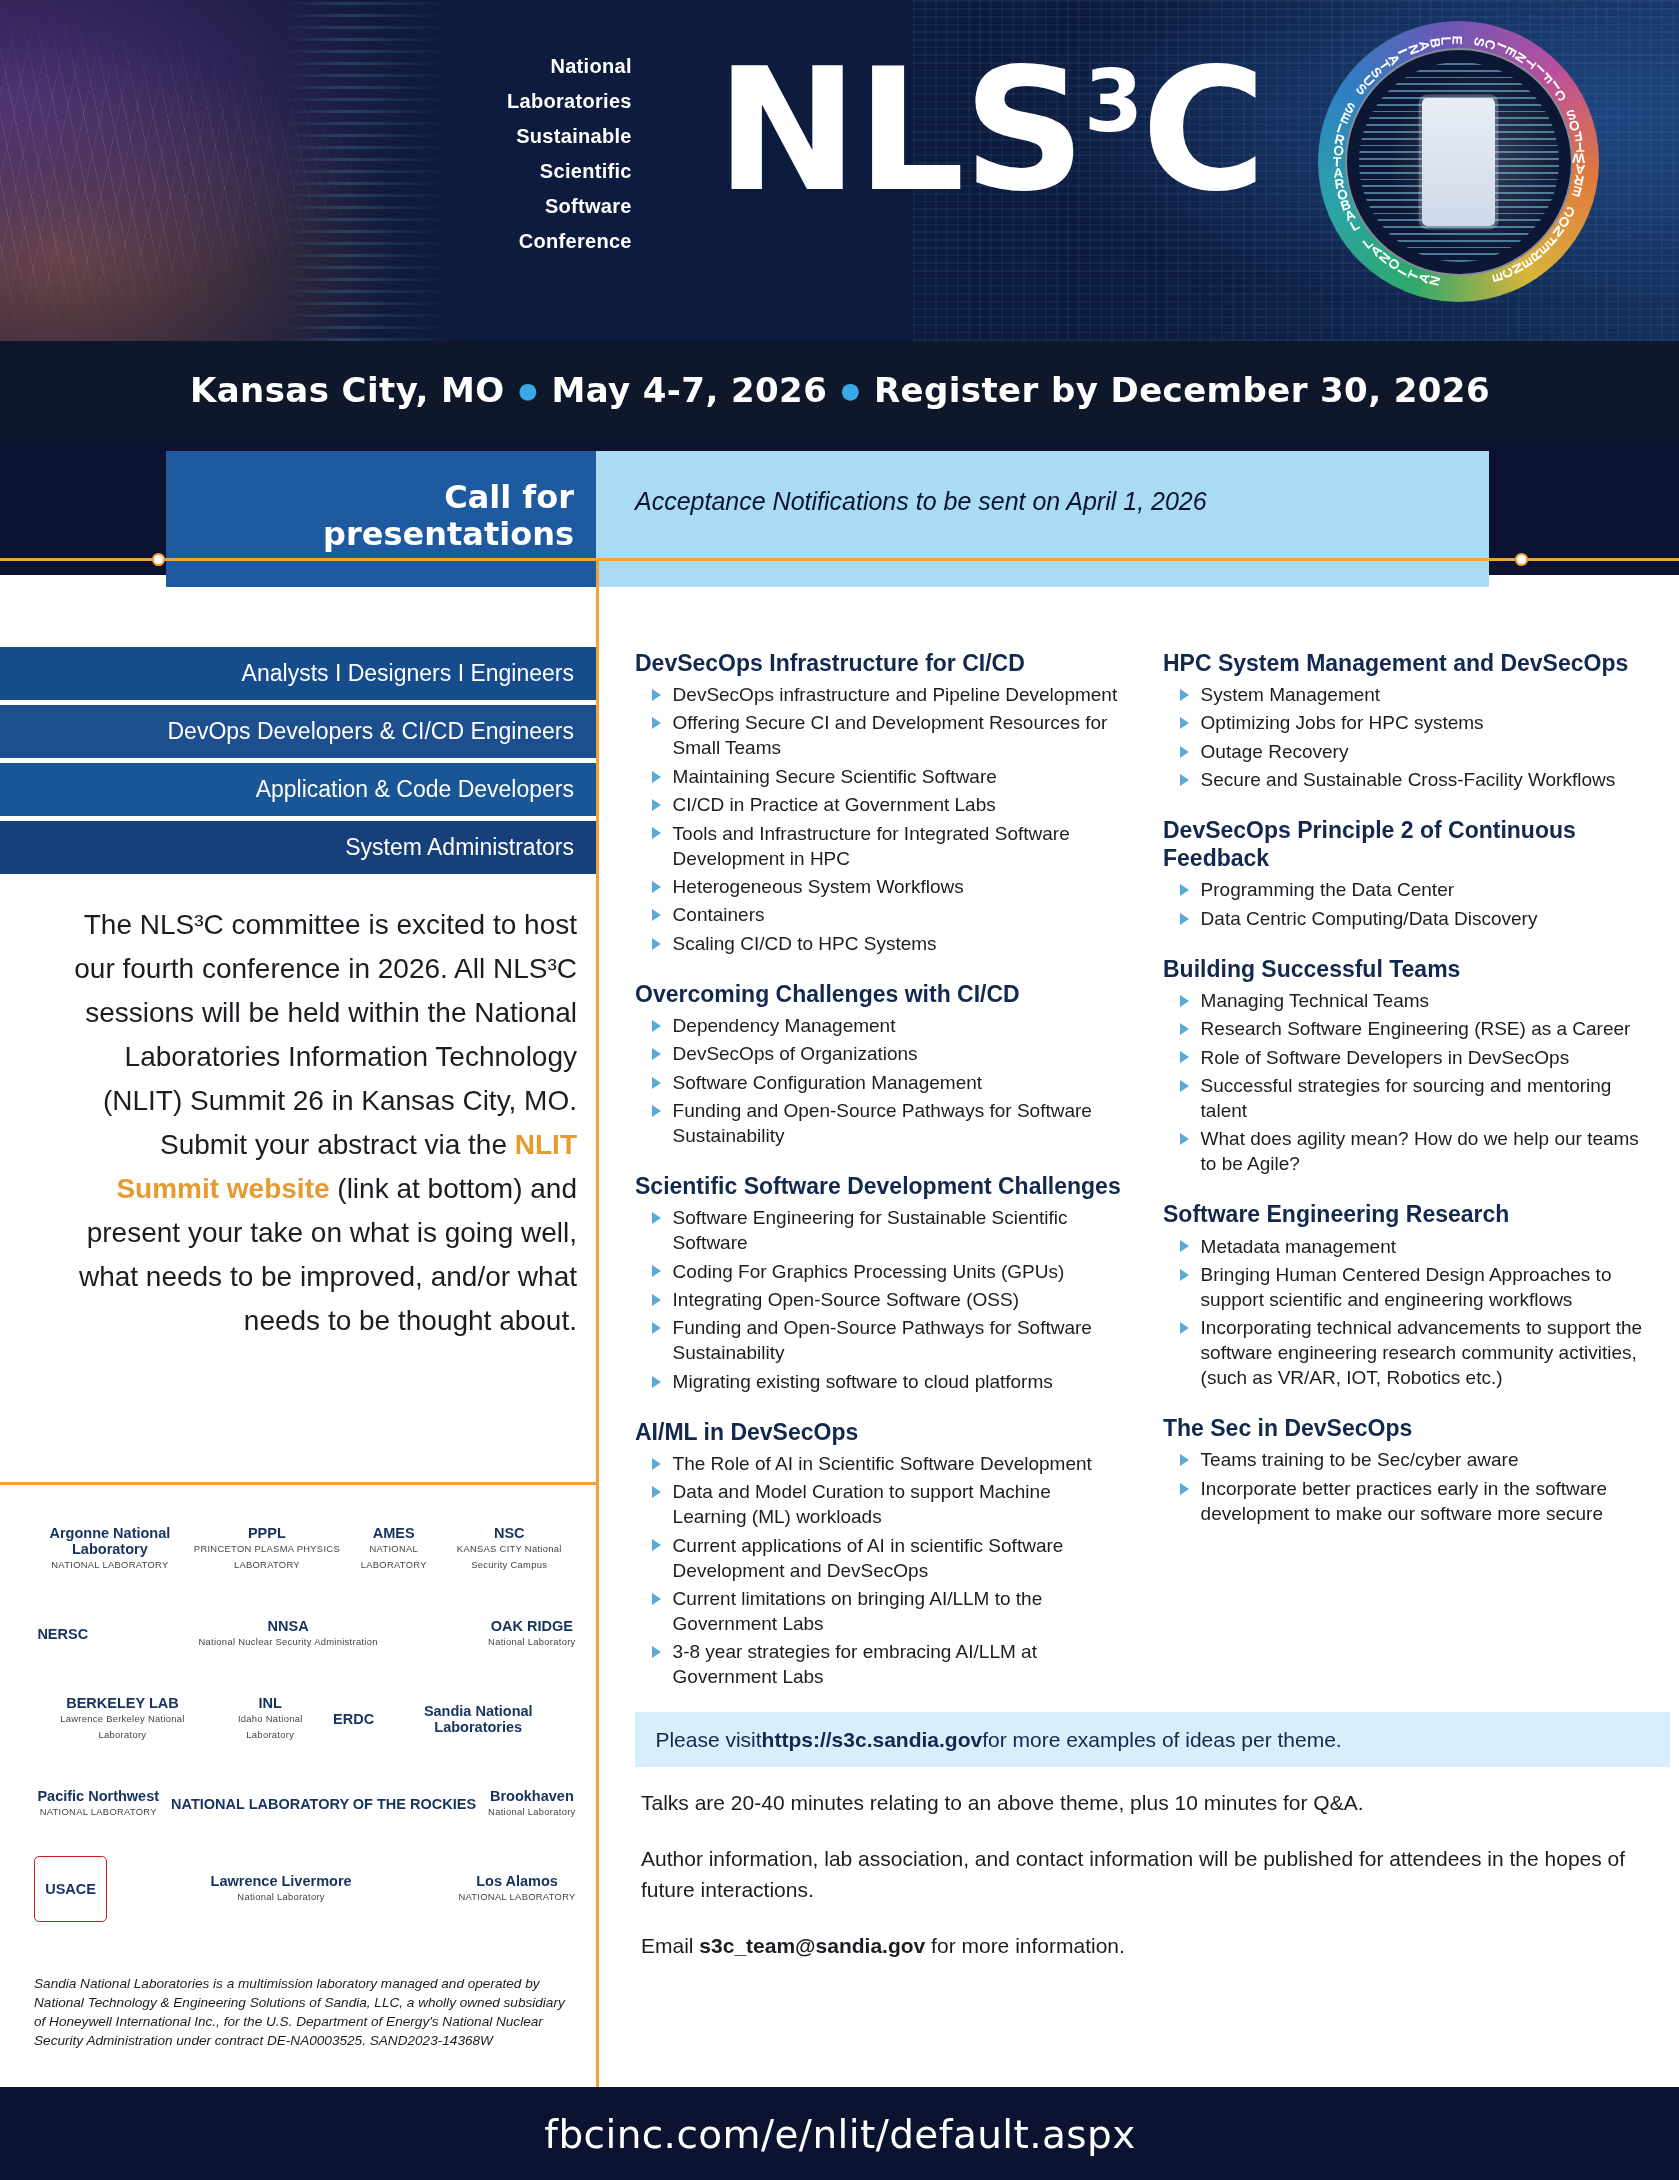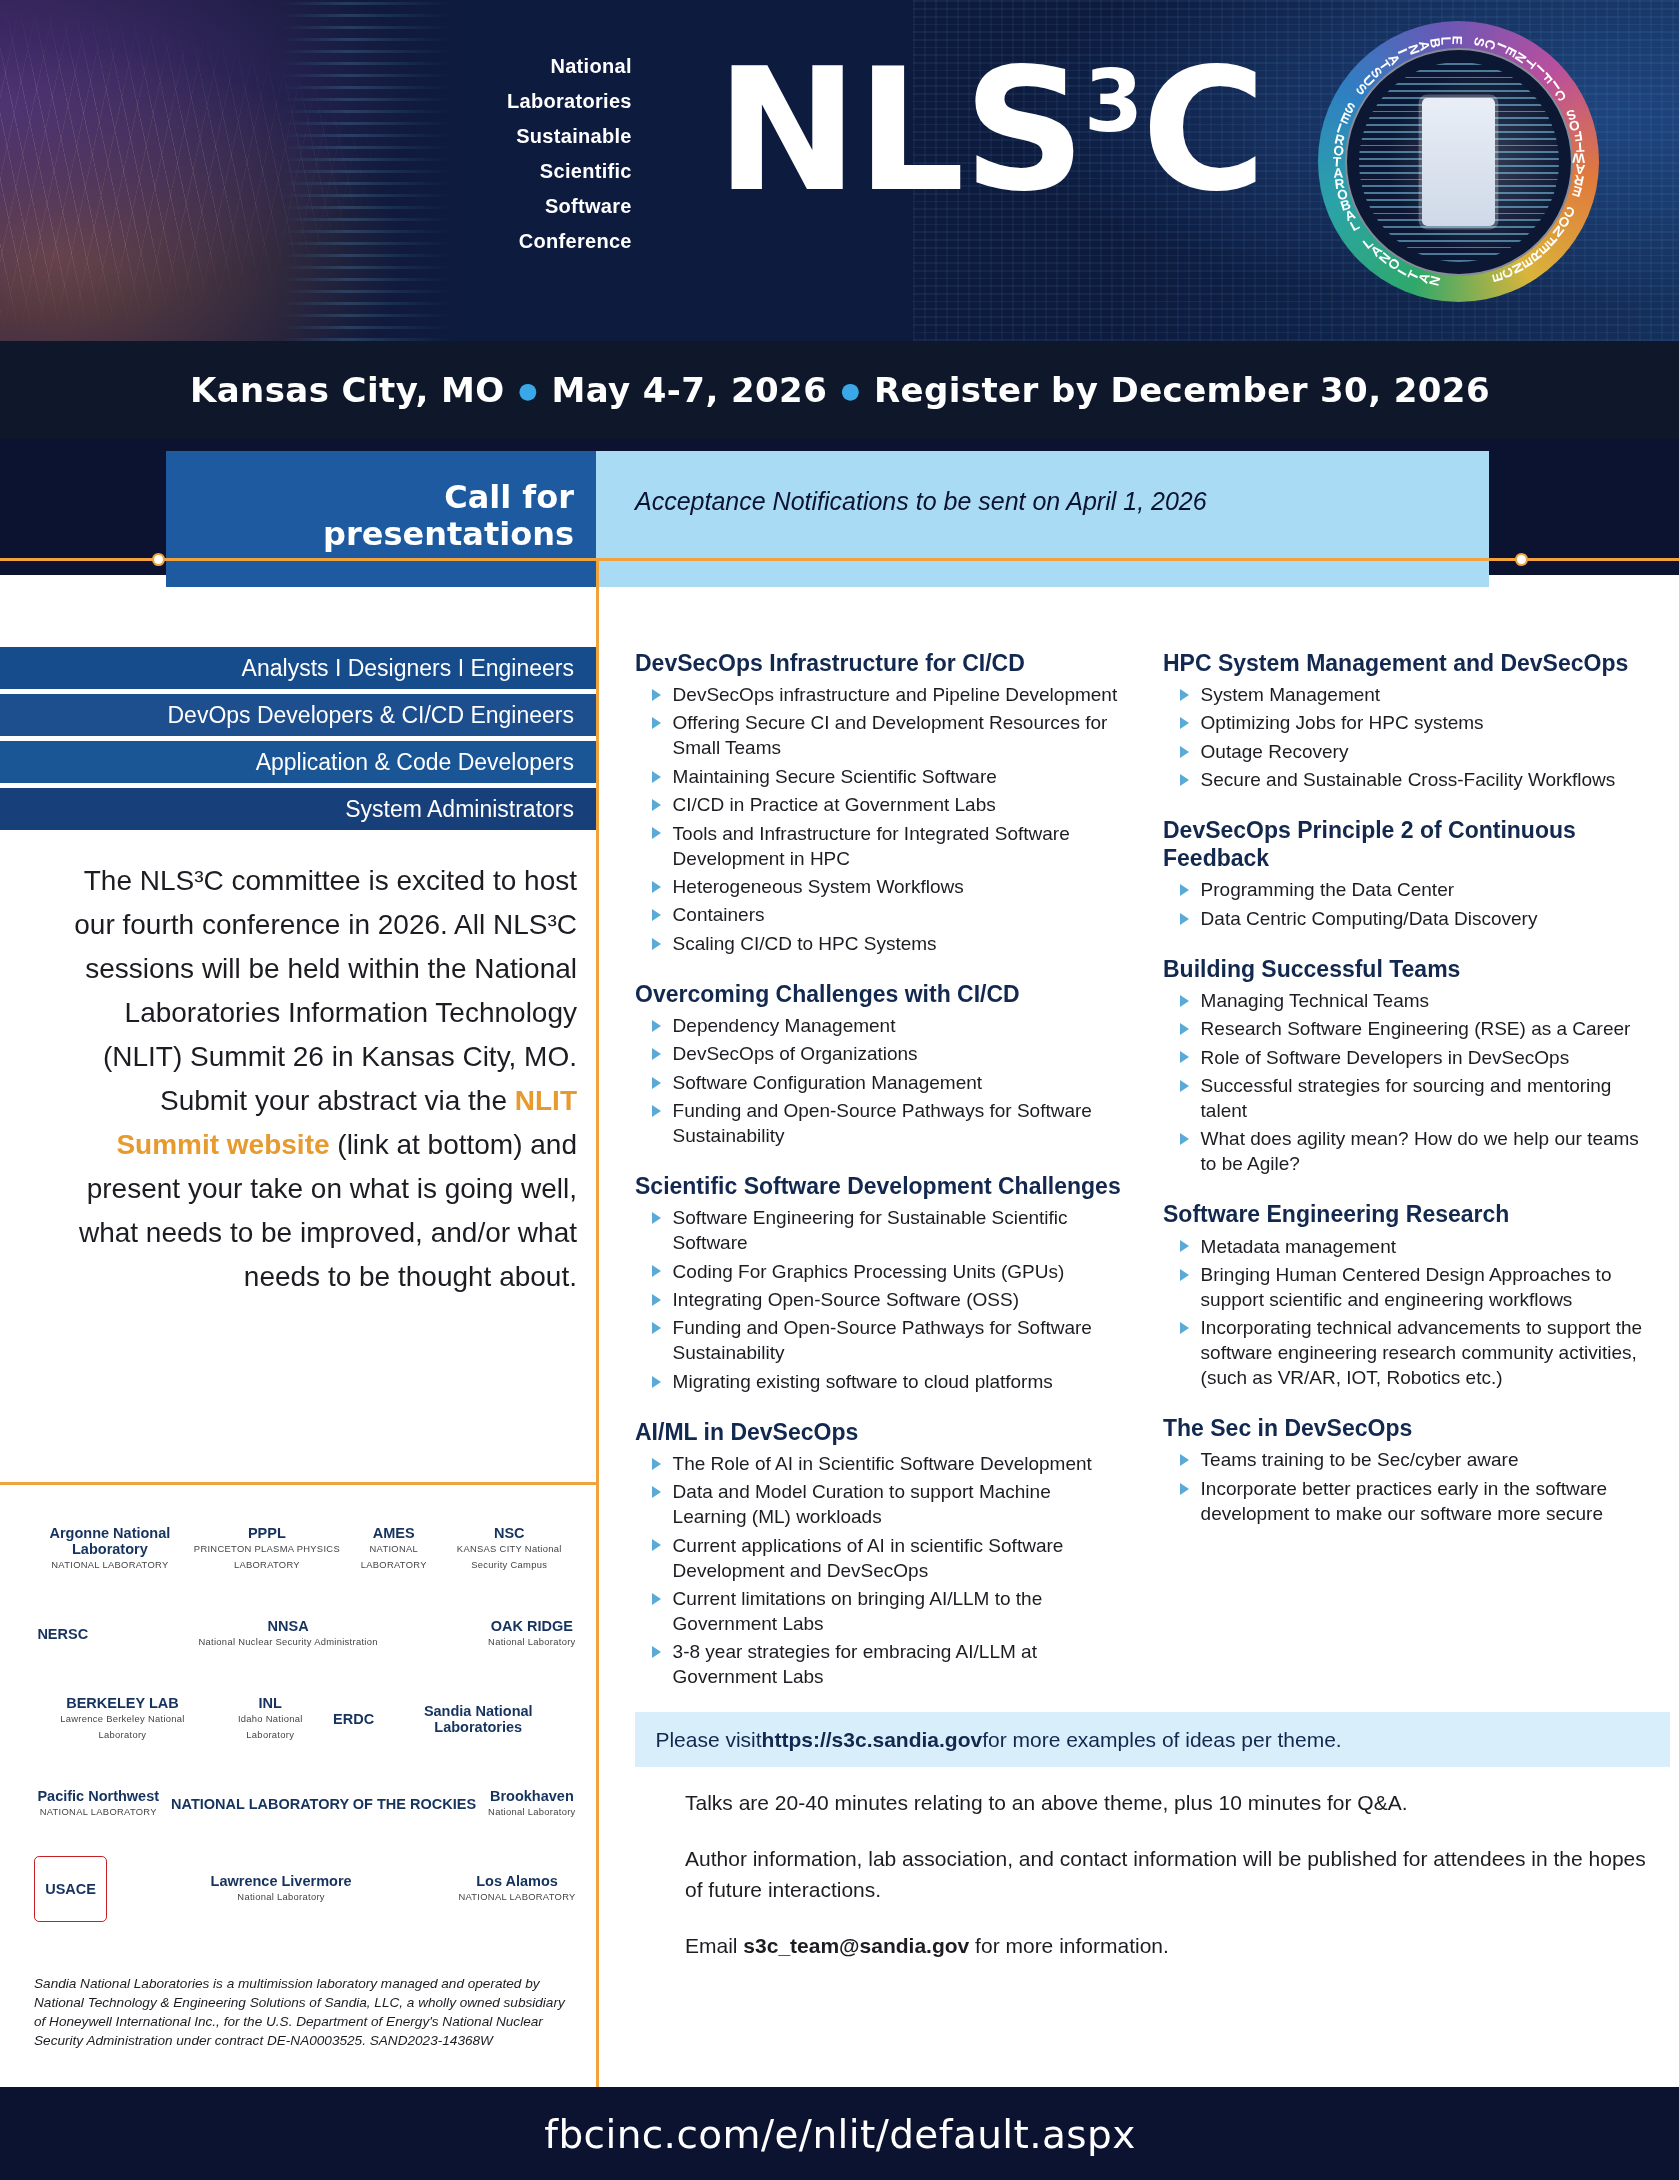--- a/index.html
+++ b/index.html
@@ -148,21 +148,21 @@
     border:2.6px solid #f0a23c; background:#fff;
   }
   .rail .knob.l { left: 152px; }
   .rail .knob.r { right: 152px; }
 
   
   .left-col {
     position:absolute; left: 0; top: 647px; width: 596px;
   }
   .aud-item {
-    height: 42px; margin-bottom: 5.1px;
+    height: 53px; margin-bottom: 5.1px;
     background:#164b8c; color:#ffffff;
     display:flex; align-items:center; justify-content:flex-end;
     padding-right: 22px; font-size: 23px;
   }
   .aud-item.v2 { background:#1a5596; }
   .aud-item.v3 { background:#1d4f8f; }
   .aud-item.v4 { background:#173f79; }
 
   .blurb {
     margin: 29px 19px 0 51px;
@@ -224,21 +224,21 @@
   .visitbar {
     position:absolute; left: 635px; top: 1712px; width: 1035px; height: 55px;
     background:#d8eefb; display:flex; align-items:center; padding-left: 20.4px;
     font-size: 21px; color:#12284f;
   }
   .visitbar b { font-weight:bold; }
   .notes {
     position:absolute; left: 641px; top: 1787px; width: 1022px;
     font-size: 21px; line-height: 31.5px; color:#1c1c22;
   }
-  .notes p { margin-bottom: 24px; margin-left: 44px; }
+  .notes p { margin-bottom: 24px; }
   .notes b { font-weight:bold; }
 
   
   .footer {
     position:absolute; left:0; bottom:0; width: 1680px; height: 94px;
     background:#0b1330; color:#ffffff;
     display:flex; align-items:center; justify-content:center;
     font-size: 39px; letter-spacing: 0.4px;
     font-family:"DejaVu Sans", sans-serif;
   }

